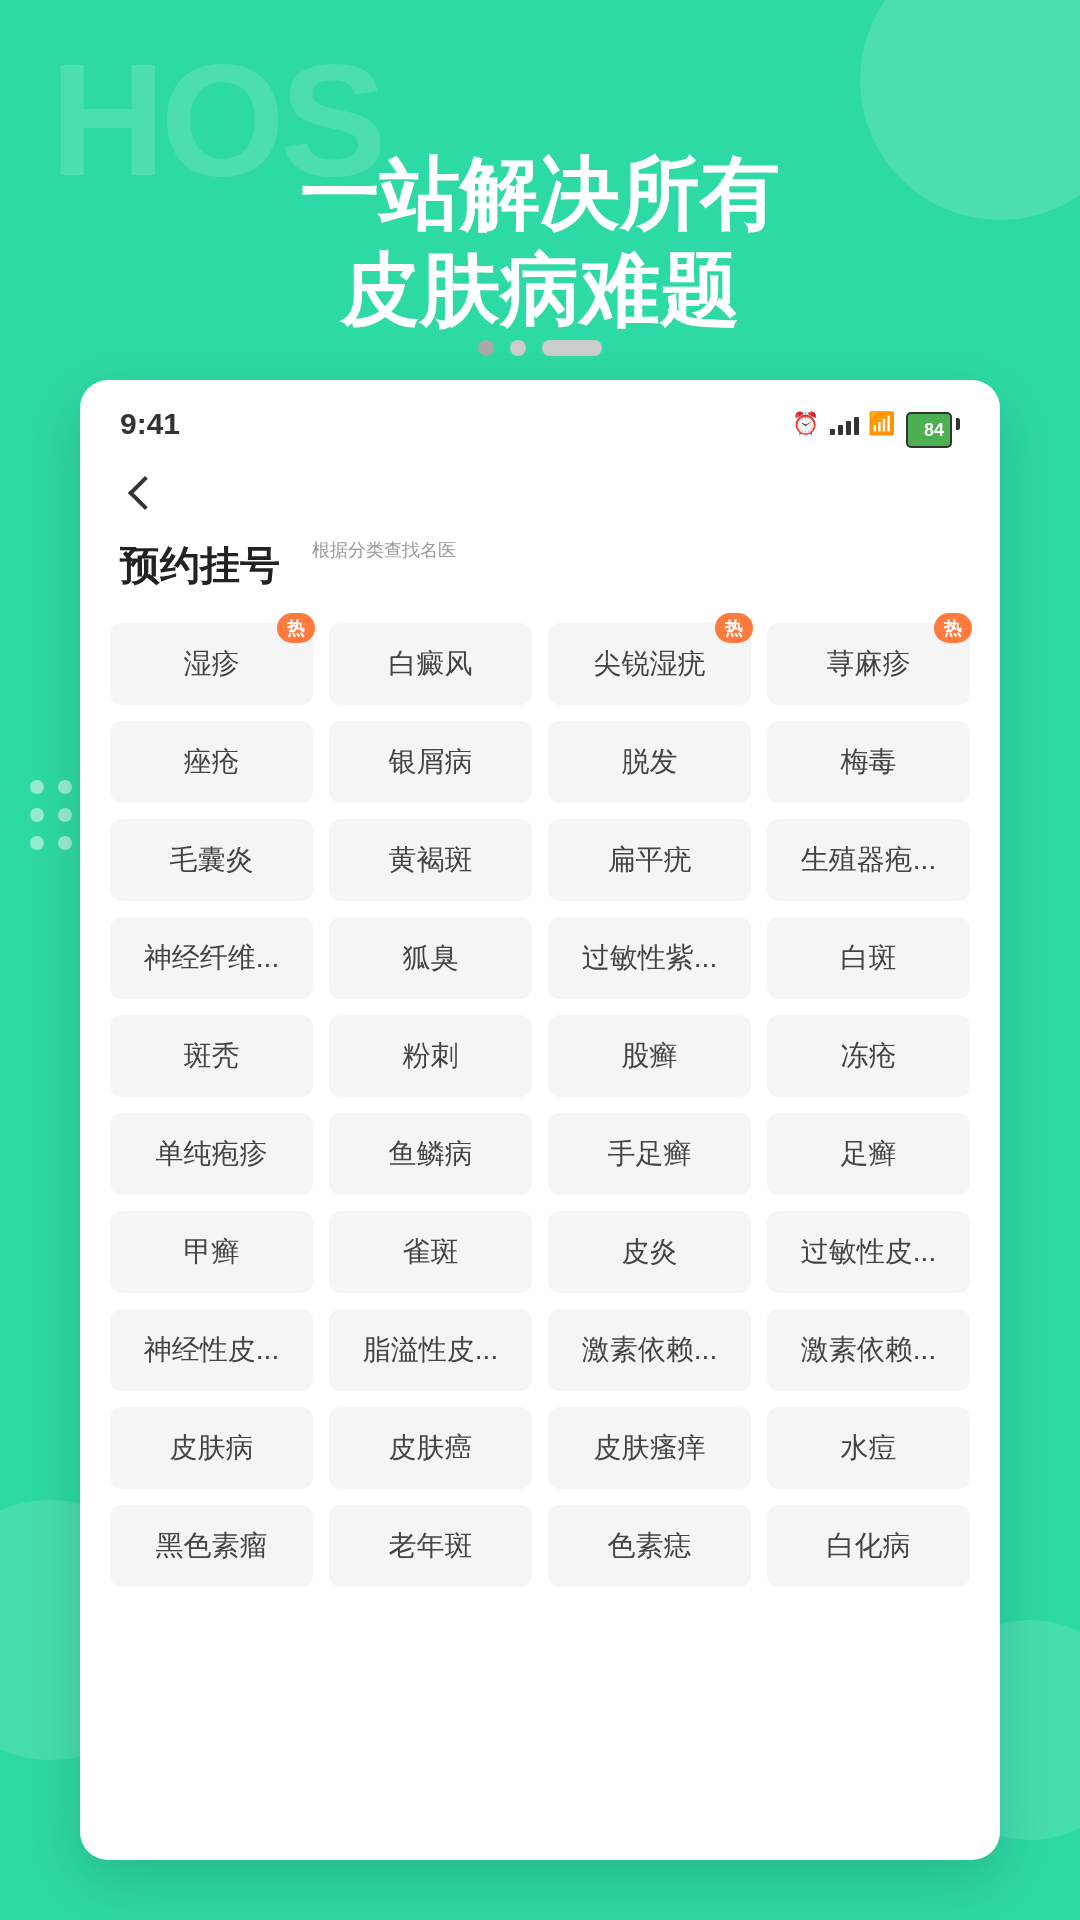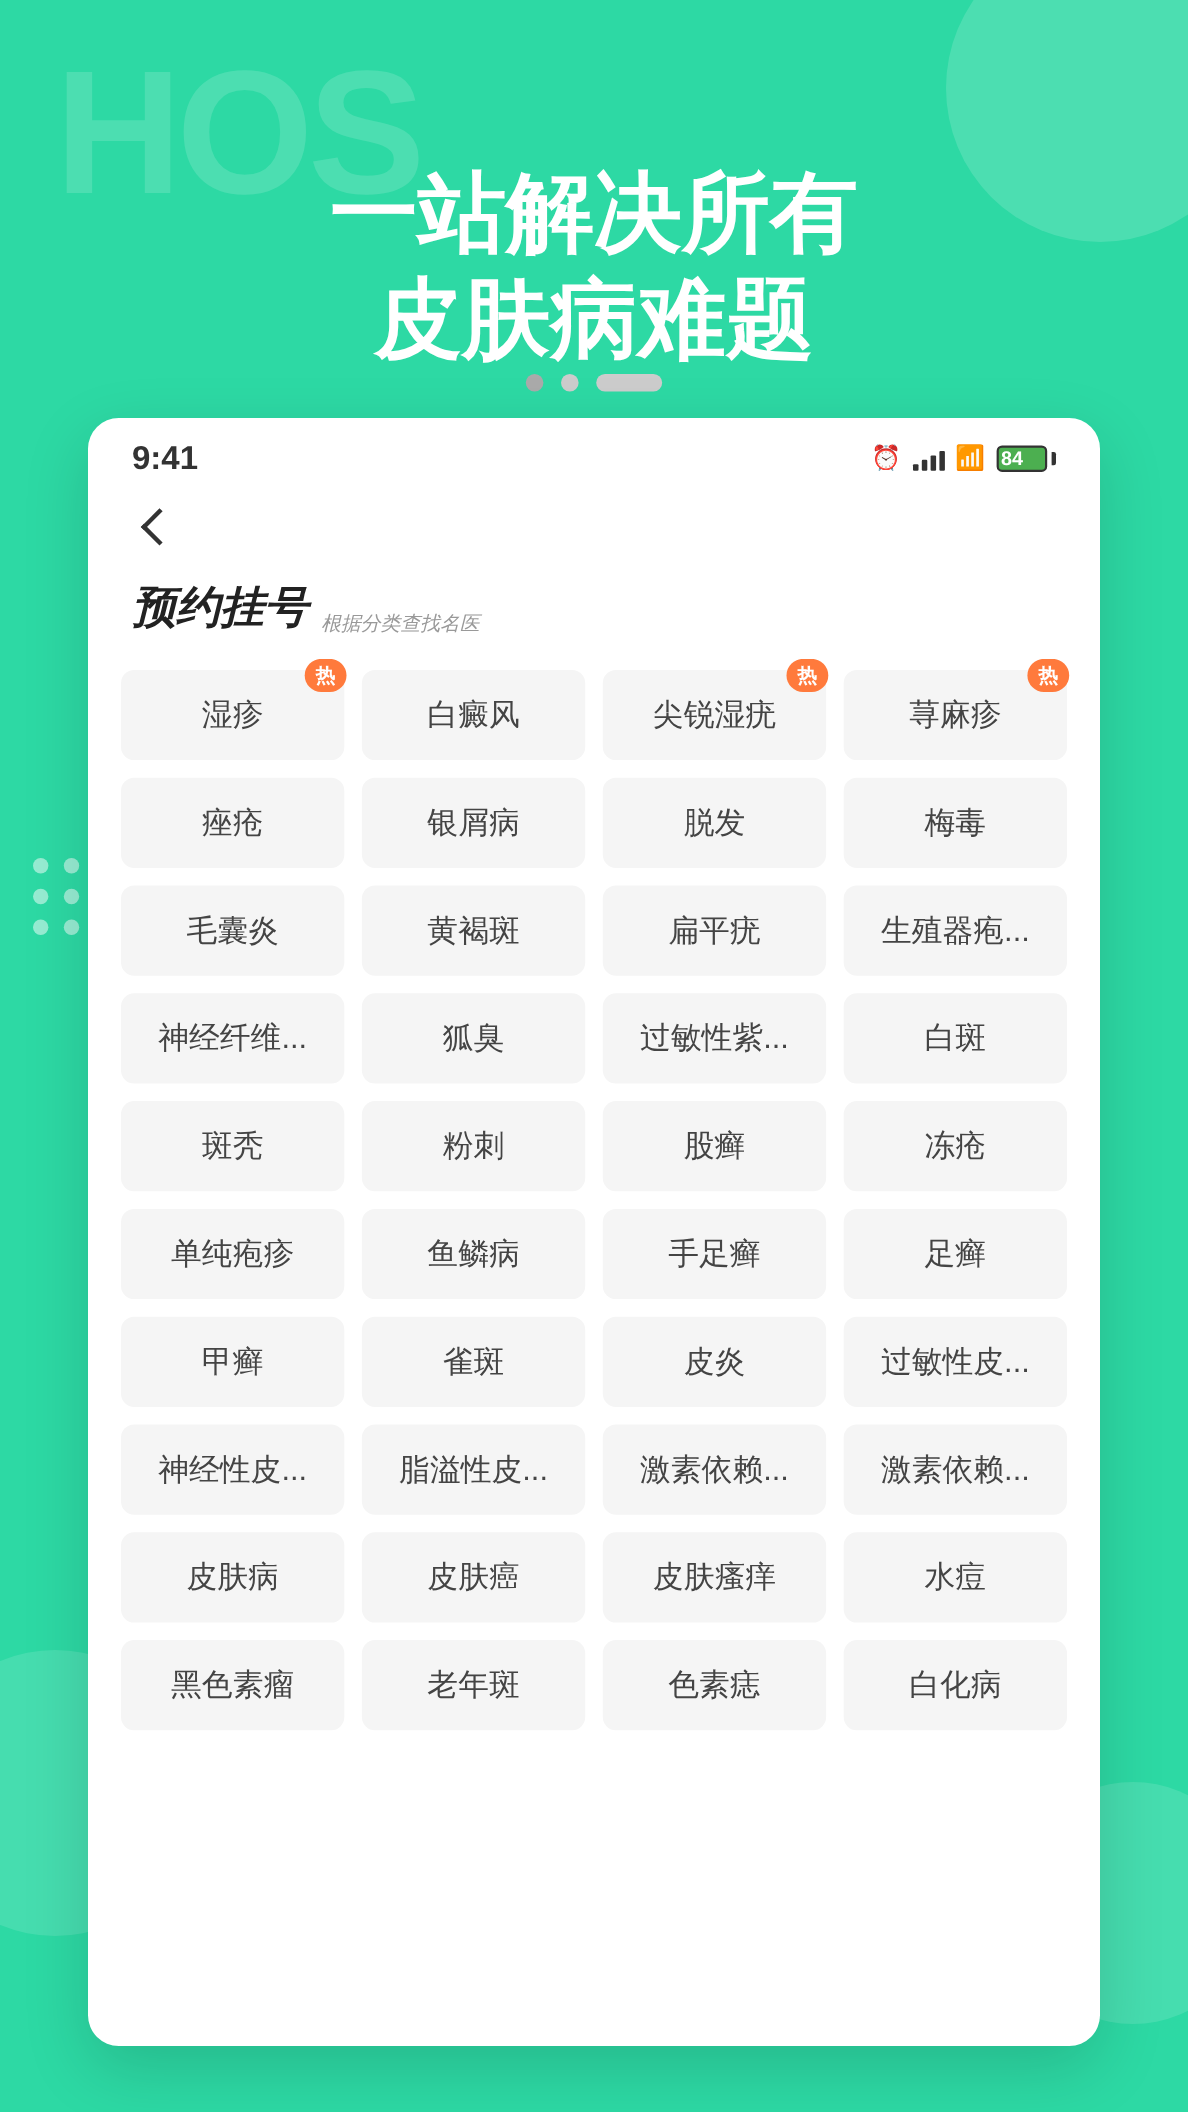--- a/index.html
+++ b/index.html
@@ -170,22 +170,23 @@
     }
 
     .battery-body {
       width: 46px;
       height: 24px;
       border: 2px solid #333;
       border-radius: 5px;
       position: relative;
       display: flex;
       align-items: center;
-      padding: 2px;
+      padding: 16px;
       background: #4CAF50;
+      margin-top: 12px;
     }
 
     .battery-tip {
       width: 4px;
       height: 12px;
       background: #333;
       border-radius: 0 2px 2px 0;
     }
 
     
@@ -209,23 +210,22 @@
       transform: rotate(45deg);
     }
 
     
     .page-title-section {
       padding: 10px 40px 20px;
     }
 
     .page-title {
       display: flex;
-      align-items: flex-end;
-      gap: 12px;
-      font-style: italic;
+      align-items: flex-start;
+      gap: 32px;
     }
 
     .page-title-main {
       font-size: 40px;
       font-weight: 700;
       color: #222;
     }
 
     .page-title-sub {
       font-size: 18px;

